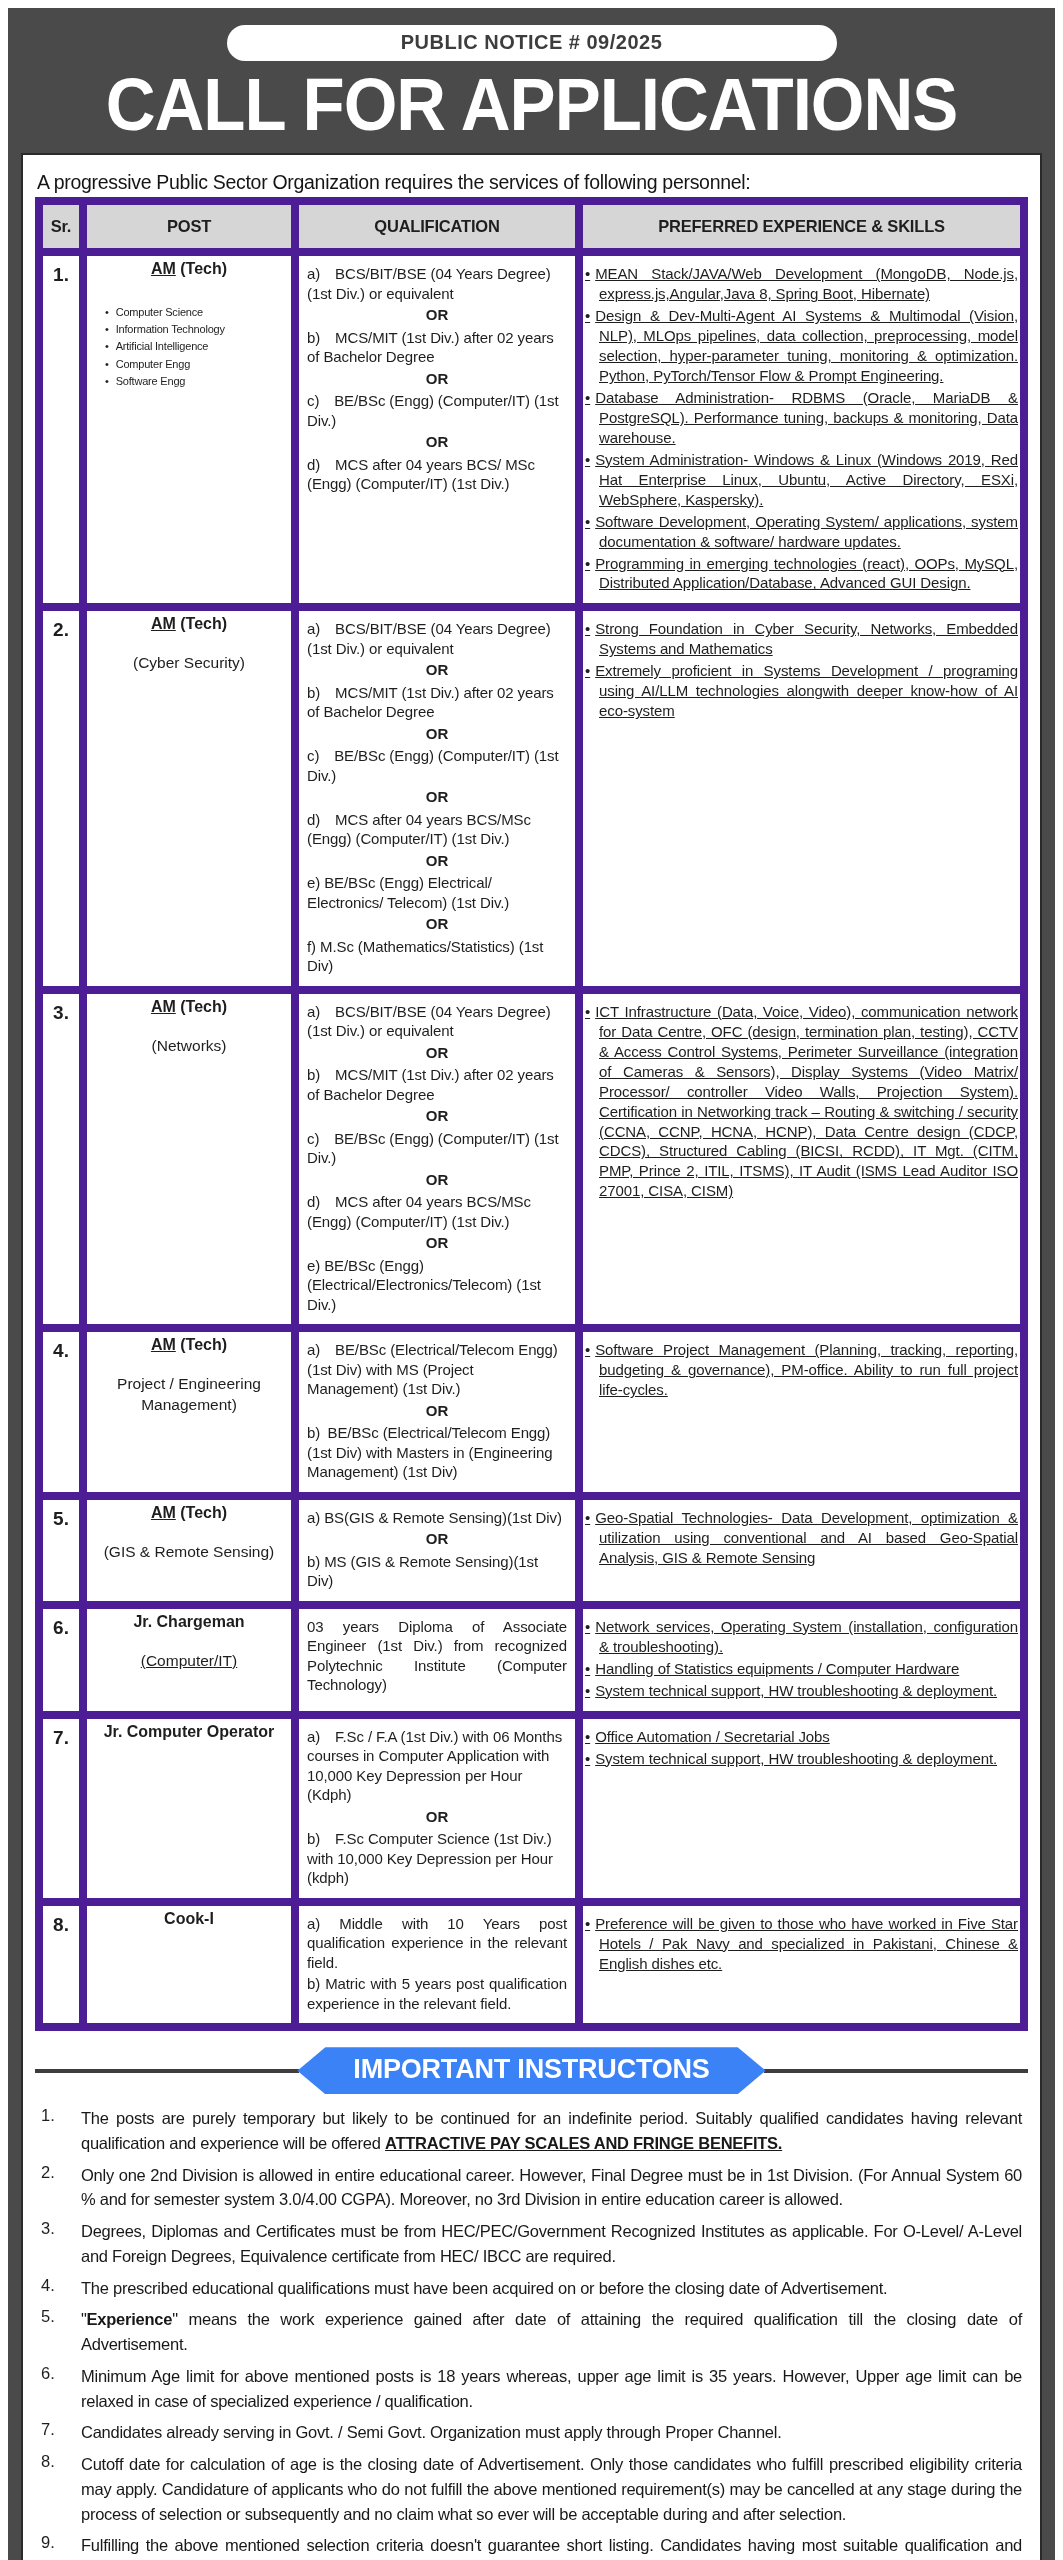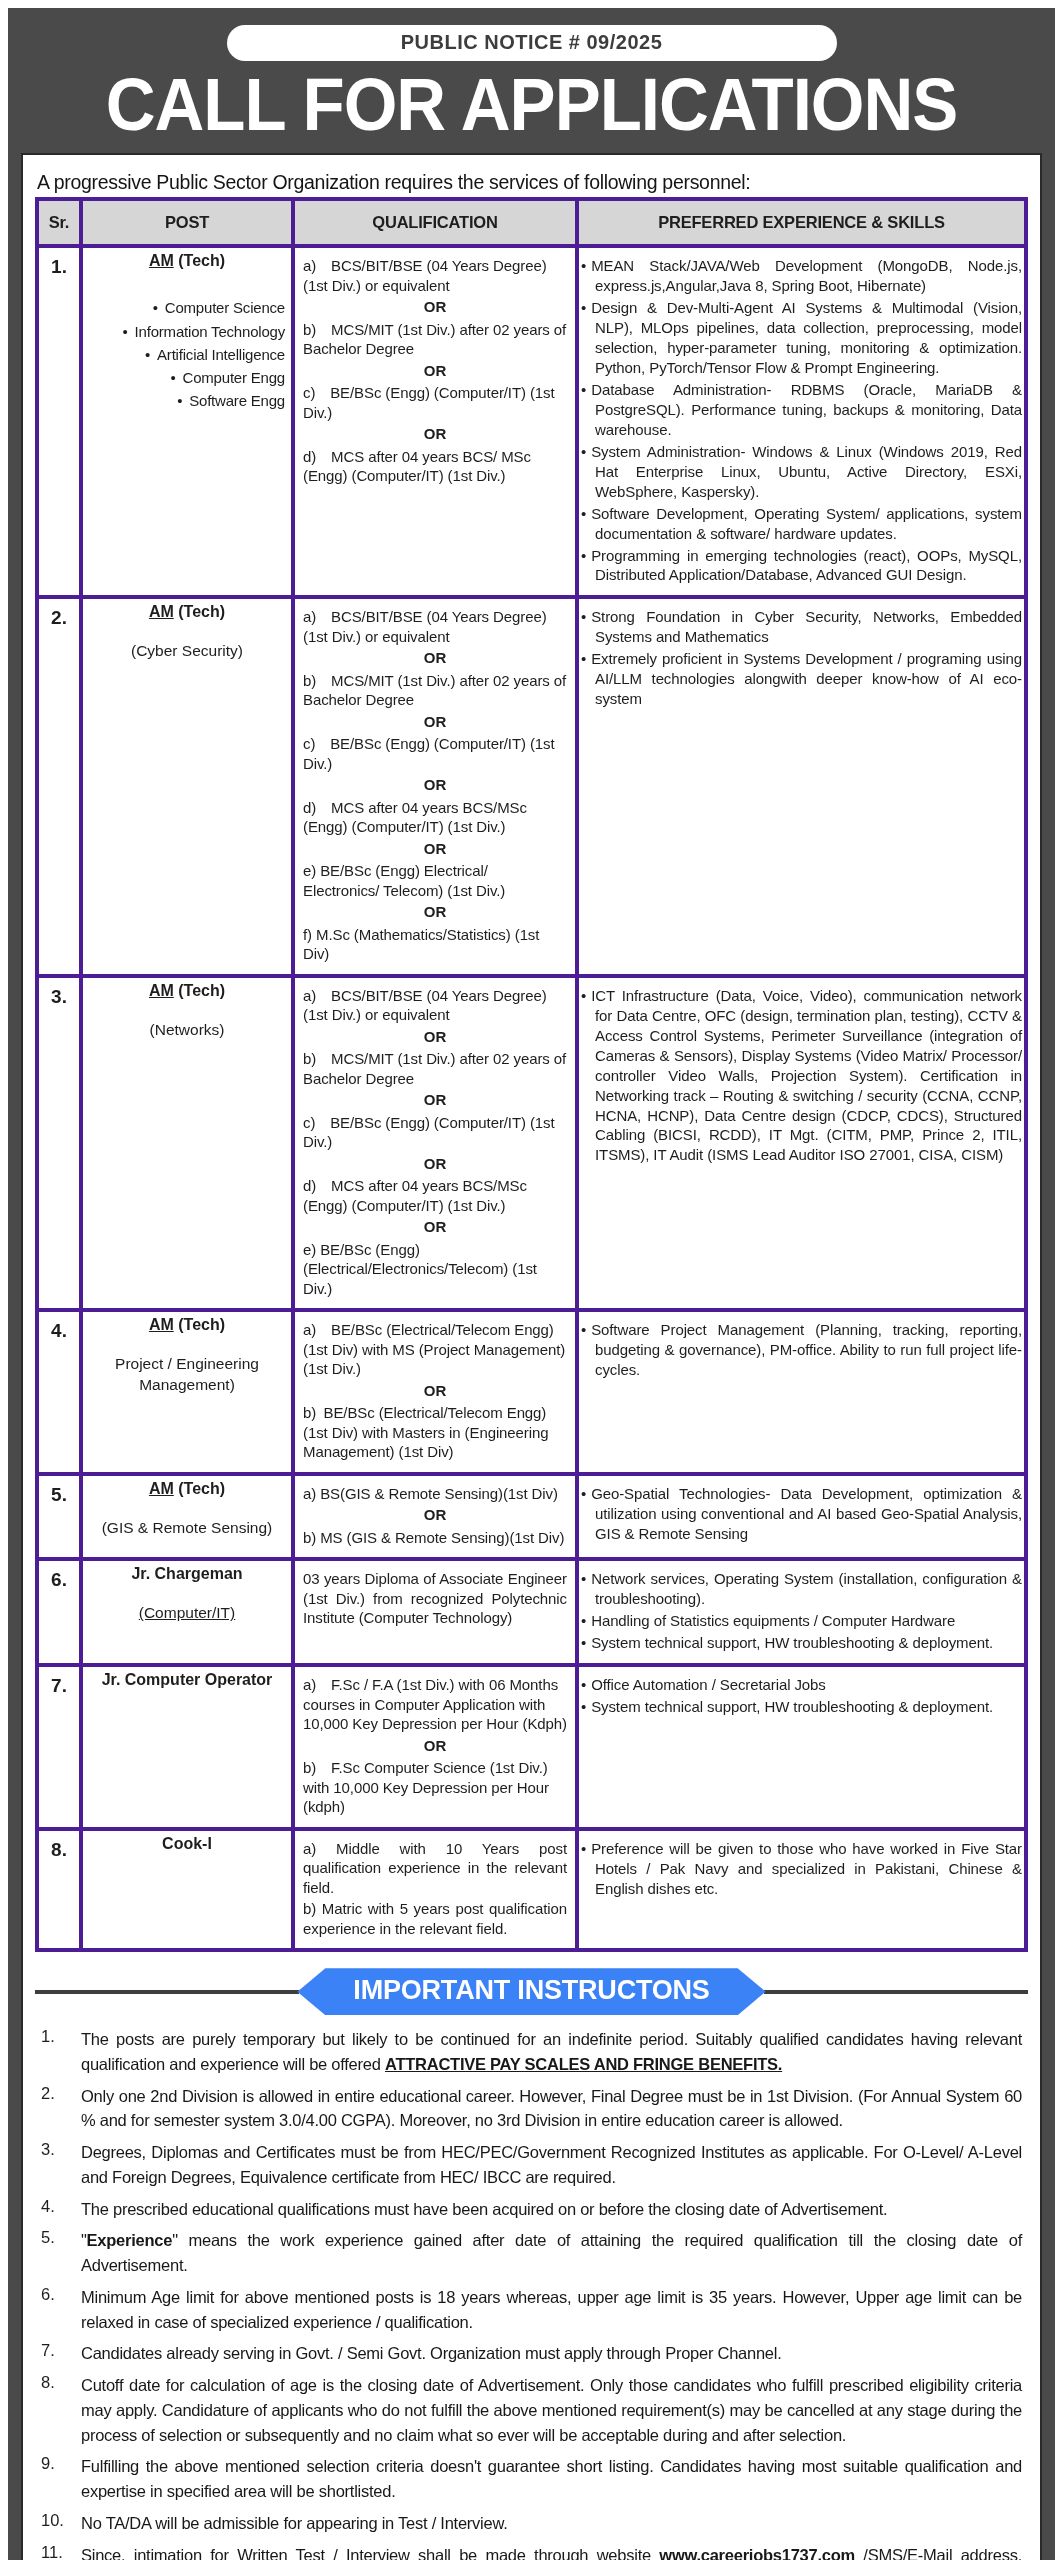--- a/index.html
+++ b/index.html
@@ -29,41 +29,41 @@
     line-height:1.02; transform:scale(1,1.08); transform-origin:center top;
     padding-bottom:4px; white-space:nowrap;
   }
 
   
   .ad-body { background:#fff; border:2px solid #2a2a2a; padding:10px 12px 16px 12px; }
   .intro { font-size:19.5px; letter-spacing:-0.3px; margin:6px 2px 3px 2px; color:#151515; }
 
   
   table.posts { width:100%; border-collapse:collapse; border:2px solid #2a2a2a; table-layout:fixed; }
-  table.posts th, table.posts td { border:4px solid #4c1d95; vertical-align:top; }
+  table.posts th, table.posts td { border:8px solid #4c1d95; vertical-align:top; }
   table.posts th {
     background:#d6d6d6; font-size:16.5px; font-weight:bold;
     padding:12px 2px; letter-spacing:-0.2px;
   }
   td.sr { text-align:center; font-size:19px; font-weight:bold; padding-top:8px; }
   td.post { text-align:center; padding:4px 6px; font-size:16px; }
   .post-title { font-weight:bold; margin-bottom:26px; }
   .post-title .u { text-decoration:underline; }
   .post-sub { font-size:15.5px; margin-top:-6px; line-height:1.3; }
   .post-sub.u { text-decoration:underline; }
   ul.post-bullets { list-style:none; text-align:left; margin-top:16px; padding-left:12px; }
-  ul.post-bullets li { font-size:15px; line-height:1.55; letter-spacing:-0.2px;text-align:right; }
+  ul.post-bullets li { font-size:11px; line-height:1.55; letter-spacing:-0.2px; }
   ul.post-bullets li::before { content:"•"; margin-right:7px; }
 
   td.qual { padding:8px 8px; font-size:15px; line-height:1.3; letter-spacing:-0.1px; }
   td.qual p.line { margin:0 0 2px 0; text-align:left; }
   td.qual p.just { text-align:justify; }
   td.qual .or { text-align:center; font-weight:bold; margin:2px 0 3px 0; }
 
-  td.exp { padding:8px 2px; font-size:15px; line-height:1.33; }
+  td.exp { padding:8px 2px; font-size:15px; line-height:1.33;text-decoration:underline; }
   .xb { padding-left:14px; text-indent:-14px; text-align:justify; margin-bottom:2px; letter-spacing:-0.1px; }
   .xb .dot { margin-right:5px; }
 
   
   .instr-banner-row { display:flex; align-items:center; margin:16px 0 12px 0; }
   .instr-banner-row .rule { flex:1; border-top:4px solid #3d3d3d; }
   .instr-banner {
     background:#3b82f6; color:#fff; font-weight:bold;
     font-size:27px; letter-spacing:-0.2px;
     padding:7px 56px 9px 56px; margin:0 -2px;

